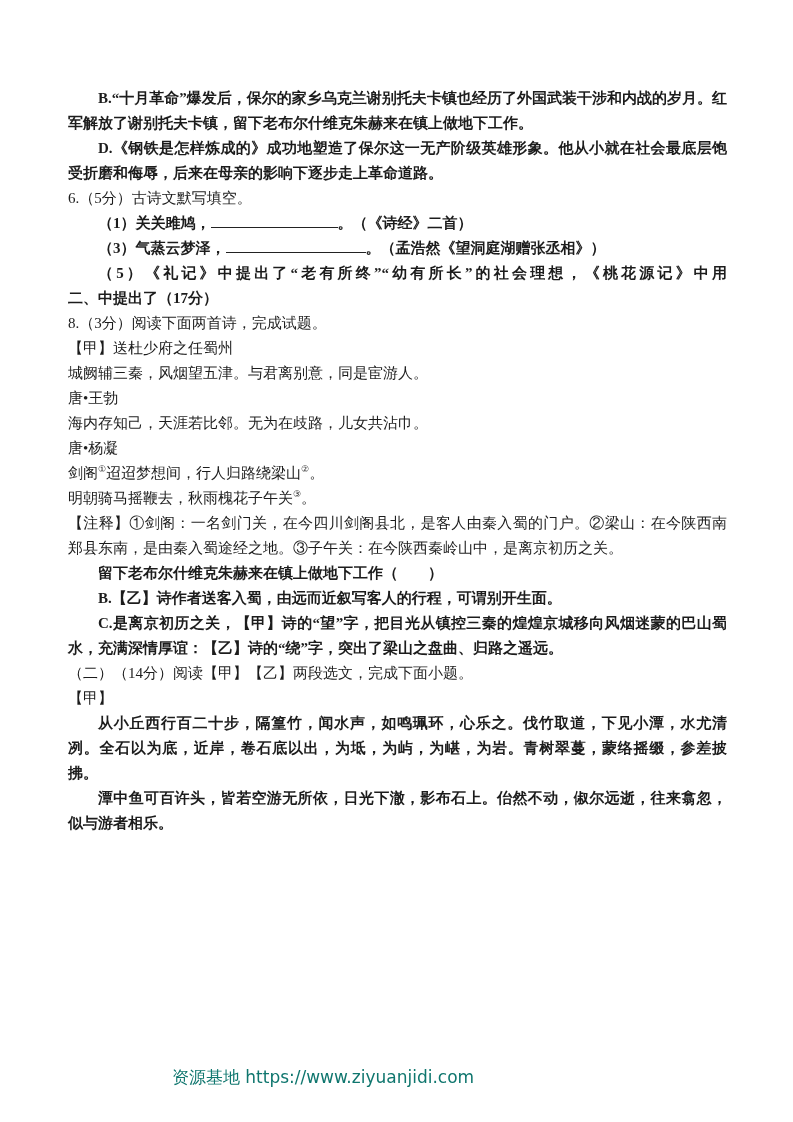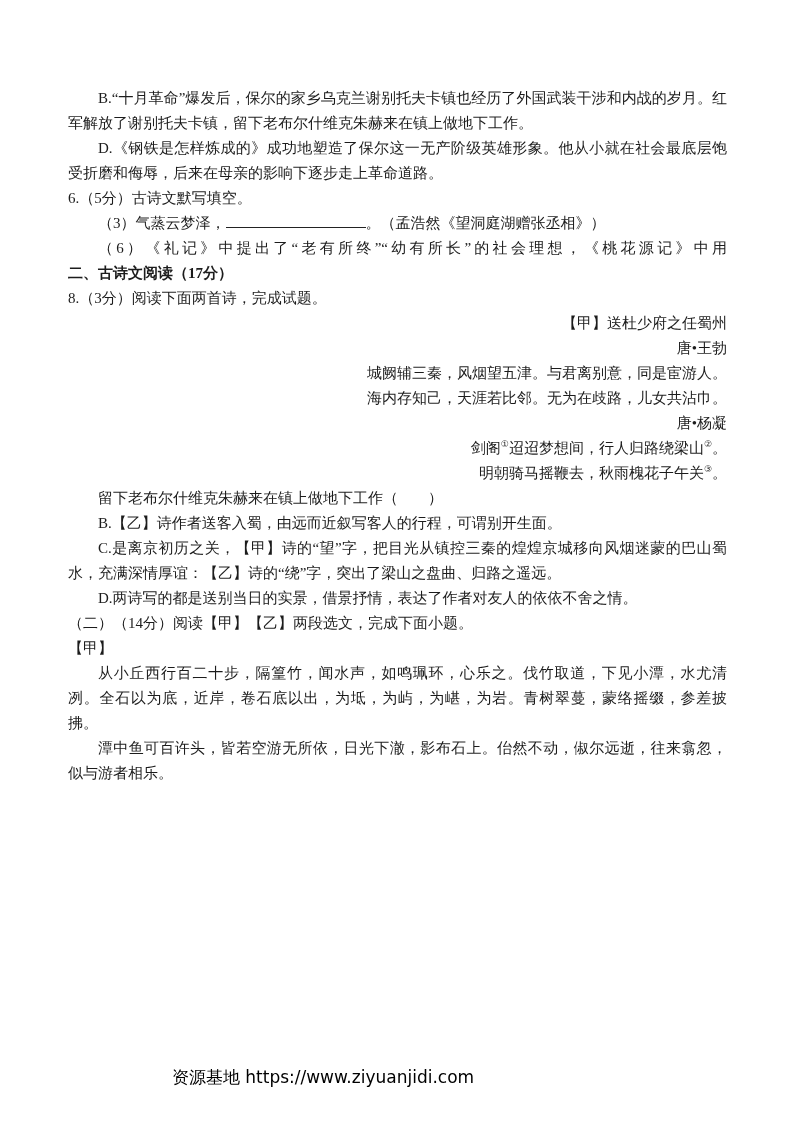--- a/index.html
+++ b/index.html
@@ -22,22 +22,22 @@
     width: 659px;
     font-size: 15px;
     line-height: 25px;
     color: #1c1c1c;
     text-align: justify;
   }
   .doc p {
     margin: 0;
     padding: 0;
   }
-  .indent { text-indent: 2em; }
-  .center { text-align: right; text-indent: 0; }
+  .indent { text-indent: 2em; font-weight: bold; }
+  .center { text-align: left; text-indent: 0; }
   .bold   { font-weight: bold; }
   .spread { text-align-last: justify; }
   .blank {
     display: inline-block;
     height: 14px;
     border-bottom: 1px solid #222222;
     vertical-align: baseline;
   }
   sup {
     font-size: 9px;
@@ -45,53 +45,54 @@
     vertical-align: super;
   }
   .footer {
     position: absolute;
     left: 0;
     top: 1066px;
     width: 646px;
     text-align: center;
     font-family: "DejaVu Sans", "Liberation Sans", sans-serif;
     font-size: 17px;
-    color: #000000;
+    color: #0f766e;
   }
 </style>
 </head>
 <body>
 
 <div class="page">
   <div class="doc">
 
     <p class="indent">B.“十月革命”爆发后，保尔的家乡乌克兰谢别托夫卡镇也经历了外国武装干涉和内战的岁月。红军解放了谢别托夫卡镇，留下老布尔什维克朱赫来在镇上做地下工作。</p>
     <p class="indent">D.《钢铁是怎样炼成的》成功地塑造了保尔这一无产阶级英雄形象。他从小就在社会最底层饱受折磨和侮辱，后来在母亲的影响下逐步走上革命道路。</p>
 
     <p>6.（5分）古诗文默写填空。</p>
+    <p class="indent">（1）关关雎鸠，<span class="blank" style="width: 127px;"></span>。（《诗经》二首）</p>
     <p class="indent">（3）气蒸云梦泽，<span class="blank" style="width: 140px;"></span>。（孟浩然《望洞庭湖赠张丞相》）</p>
-    <p class="indent spread">（6）《礼记》中提出了“老有所终”“幼有所长”的社会理想，《桃花源记》中用</p>
+    <p class="indent spread">（5）《礼记》中提出了“老有所终”“幼有所长”的社会理想，《桃花源记》中用</p>
 
-    <p class="bold">二、古诗文阅读（17分）</p>
+    <p class="bold">二、中提出了（17分）</p>
     <p>8.（3分）阅读下面两首诗，完成试题。</p>
 
     <p class="center">【甲】送杜少府之任蜀州</p>
+    <p class="center">城阙辅三秦，风烟望五津。与君离别意，同是宦游人。</p>
     <p class="center">唐•王勃</p>
-    <p class="center">城阙辅三秦，风烟望五津。与君离别意，同是宦游人。</p>
     <p class="center">海内存知己，天涯若比邻。无为在歧路，儿女共沾巾。</p>
 
     <p class="center">唐•杨凝</p>
     <p class="center">剑阁<sup>①</sup>迢迢梦想间，行人归路绕梁山<sup>②</sup>。</p>
     <p class="center">明朝骑马摇鞭去，秋雨槐花子午关<sup>③</sup>。</p>
 
+    <p>【注释】①剑阁：一名剑门关，在今四川剑阁县北，是客人由秦入蜀的门户。②梁山：在今陕西南郑县东南，是由秦入蜀途经之地。③子午关：在今陕西秦岭山中，是离京初历之关。</p>
 
     <p class="indent">留下老布尔什维克朱赫来在镇上做地下工作（　　）</p>
     <p class="indent">B.【乙】诗作者送客入蜀，由远而近叙写客人的行程，可谓别开生面。</p>
     <p class="indent">C.是离京初历之关，【甲】诗的“望”字，把目光从镇控三秦的煌煌京城移向风烟迷蒙的巴山蜀水，充满深情厚谊：【乙】诗的“绕”字，突出了梁山之盘曲、归路之遥远。</p>
-    <p class="indent">D.两诗写的都是送别当日的实景，借景抒情，表达了作者对友人的依依不舍之情。</p>
 
     <p>（二）（14分）阅读【甲】【乙】两段选文，完成下面小题。</p>
     <p>【甲】</p>
     <p class="indent">从小丘西行百二十步，隔篁竹，闻水声，如鸣珮环，心乐之。伐竹取道，下见小潭，水尤清冽。全石以为底，近岸，卷石底以出，为坻，为屿，为嵁，为岩。青树翠蔓，蒙络摇缀，参差披拂。</p>
     <p class="indent">潭中鱼可百许头，皆若空游无所依，日光下澈，影布石上。佁然不动，俶尔远逝，往来翕忽，似与游者相乐。</p>
 
   </div>
 
   <div class="footer">资源基地 https://www.ziyuanjidi.com</div>
 </div>

